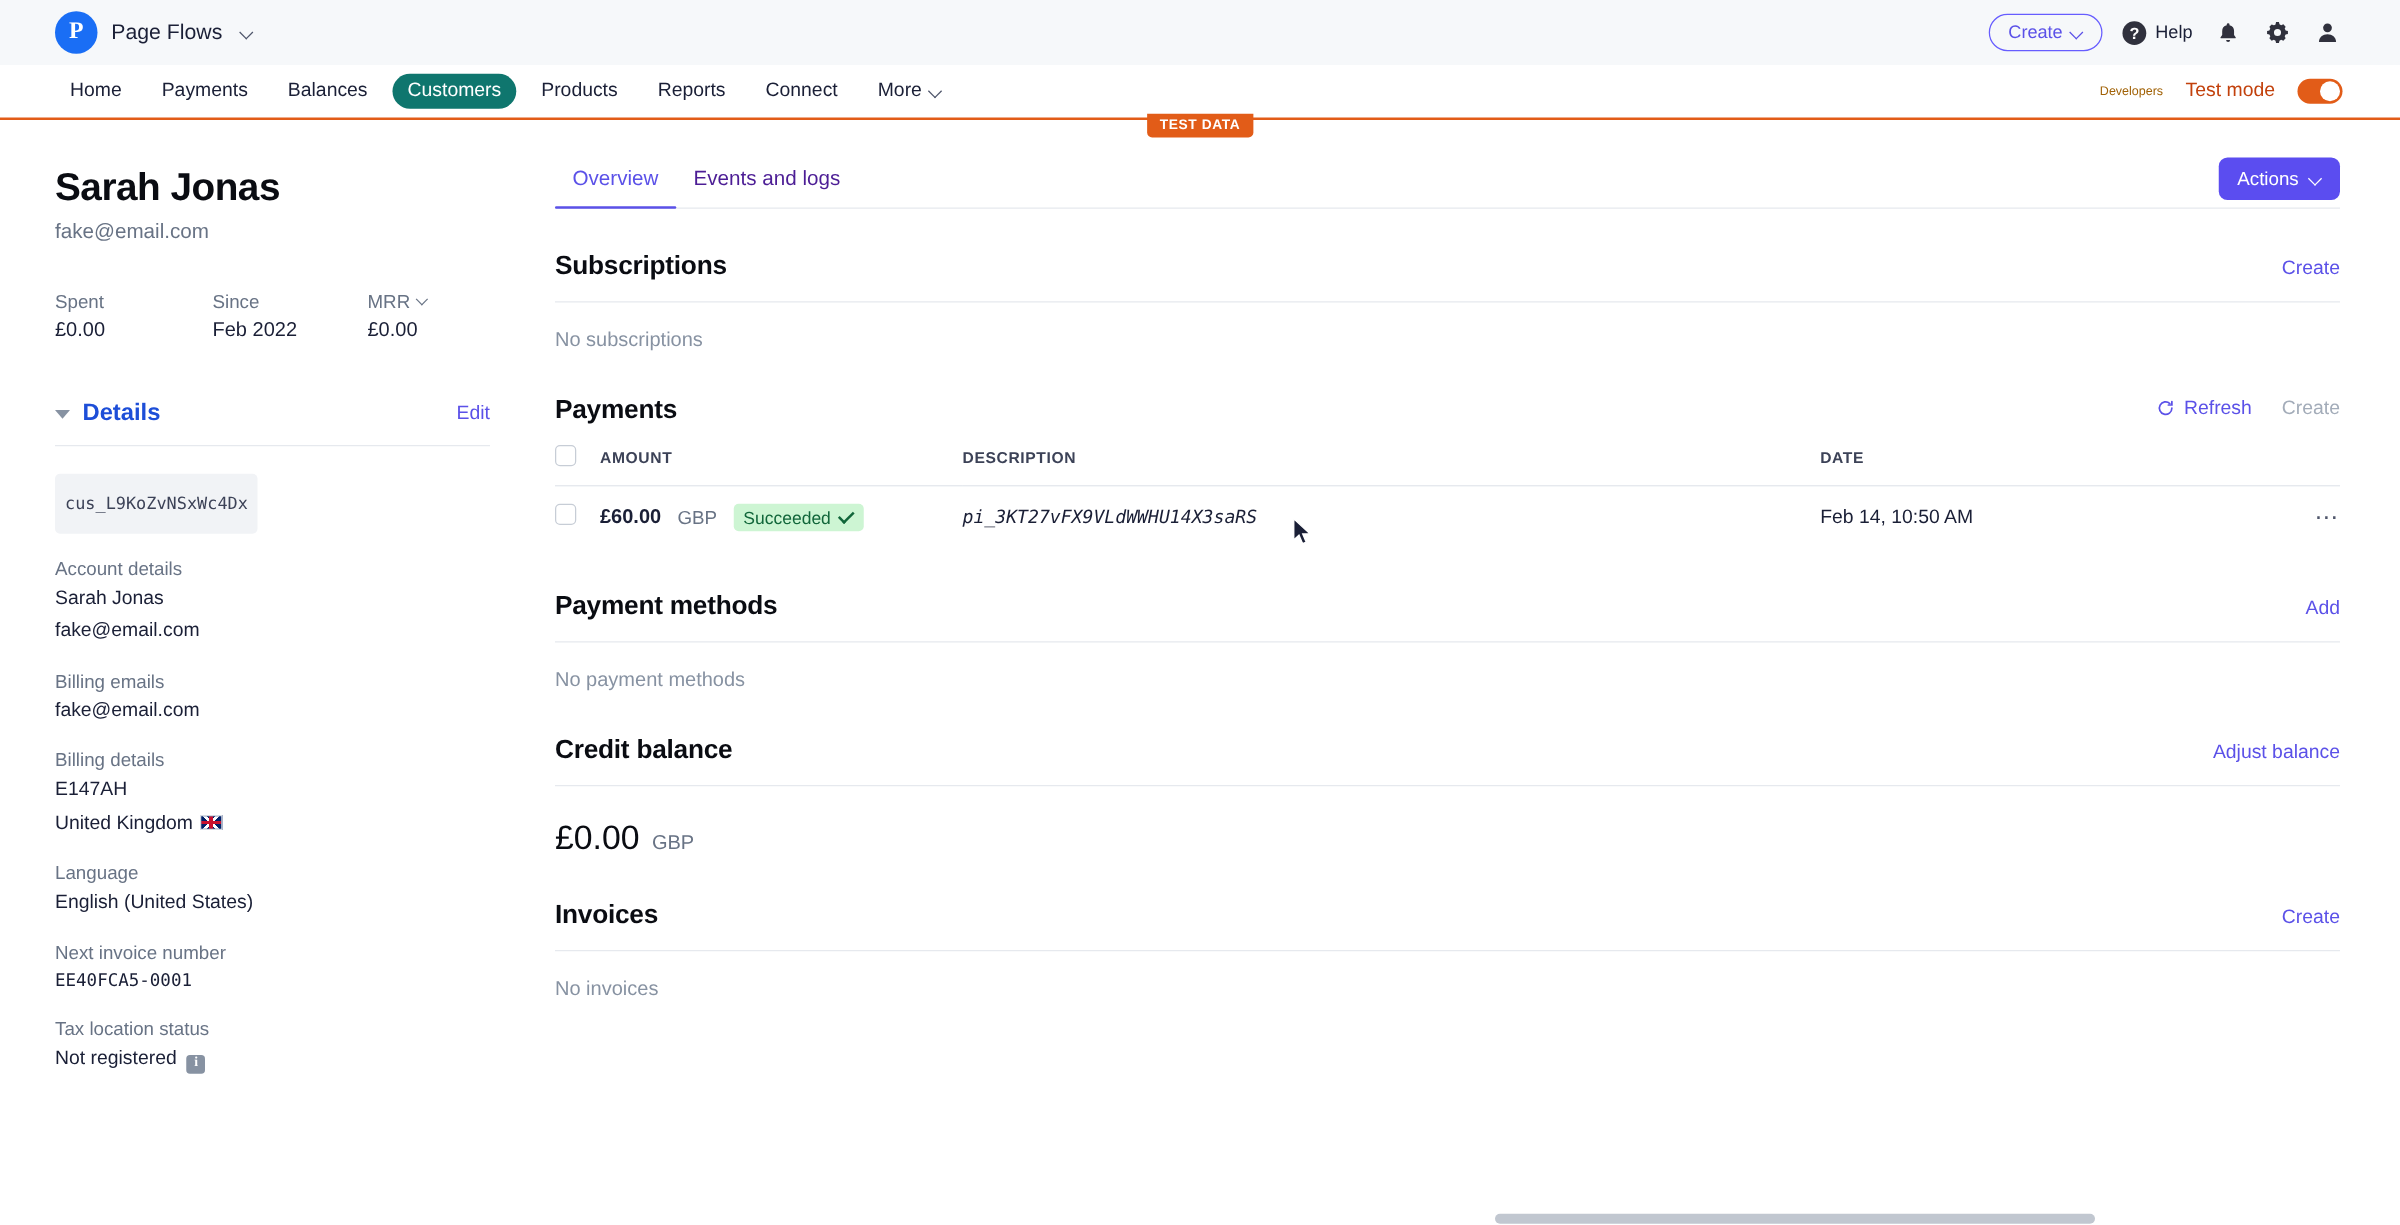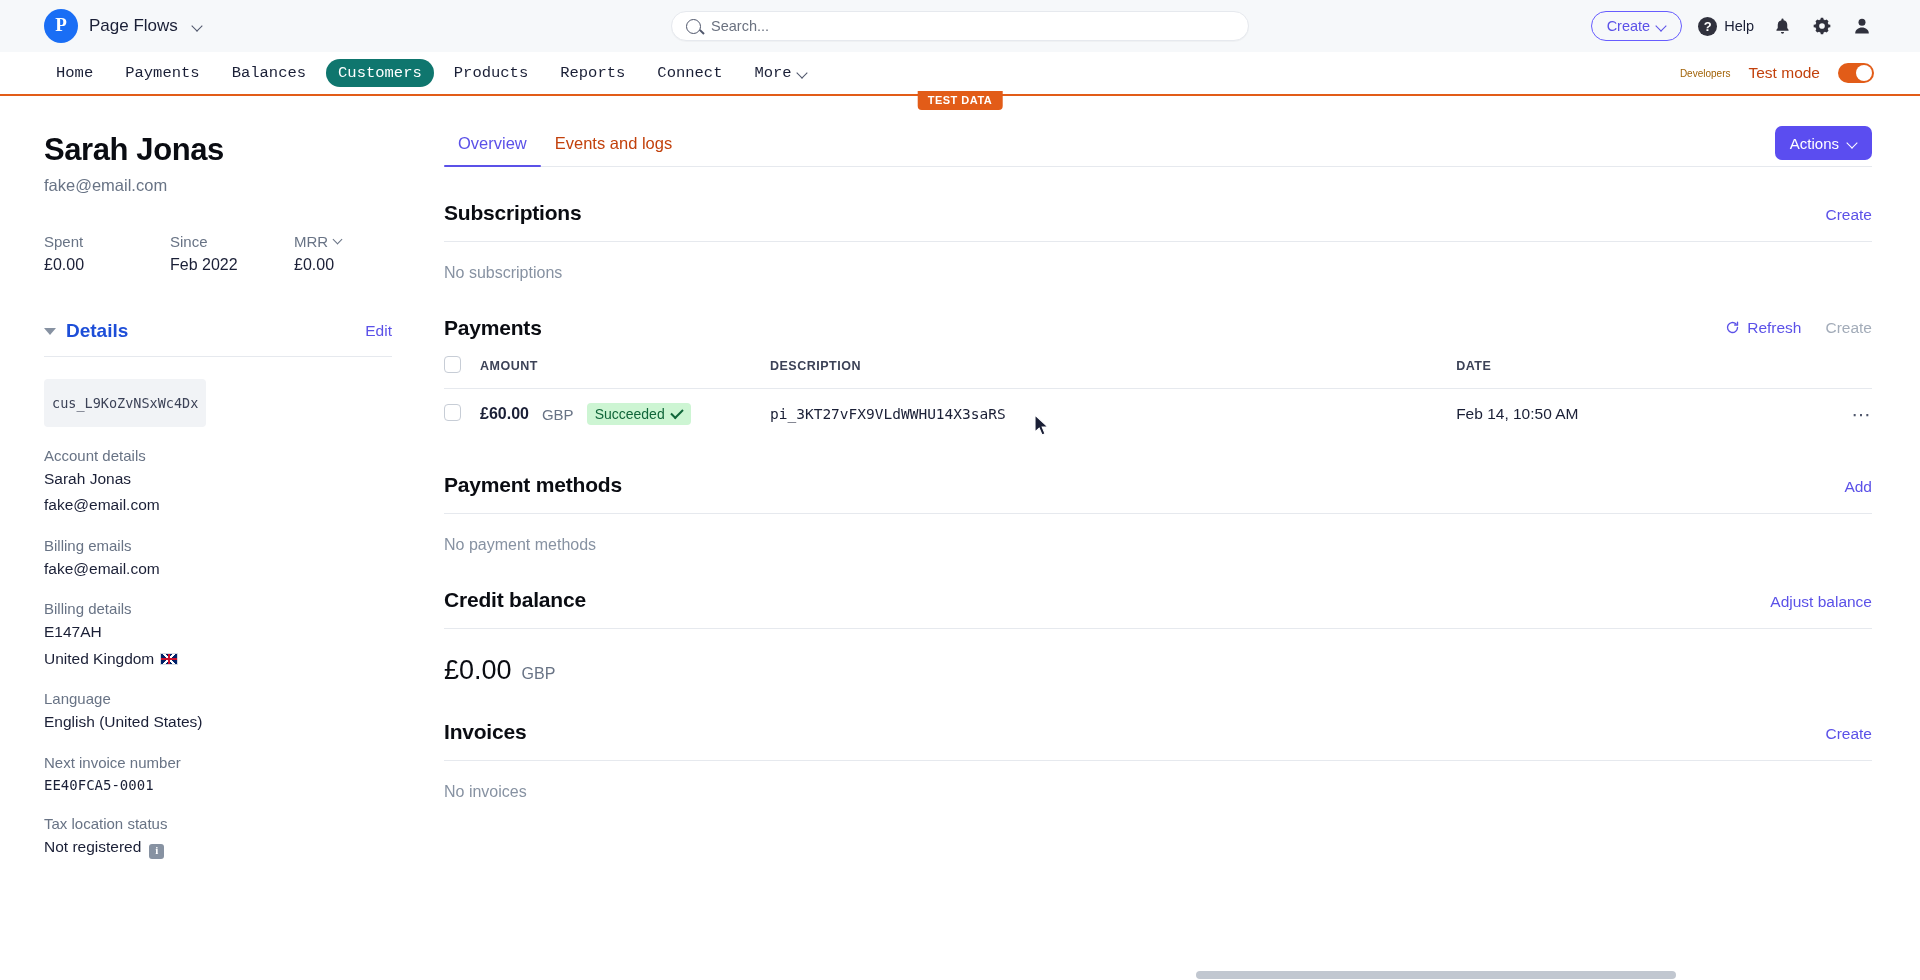--- a/index.html
+++ b/index.html
@@ -108,21 +108,21 @@
     display: flex; align-items: center;
     padding: 0 24px 0 44px;
     border-bottom: 2px solid #e25c18;
     position: relative;
   }
   .nav-items { display: flex; align-items: center; gap: 8px; }
   .nav-item {
     font-size: 15.5px; color: #1a1f36;
     padding: 5px 12px; border-radius: 14px;
     cursor: pointer; white-space: nowrap;
-    display: flex; align-items: center; gap: 6px; font-family: Liberation Mono, monospace;
+    display: flex; align-items: center; gap: 6px;
   }
   .nav-item.active { background: #0f766e; color: #ffffff; font-weight: 400; }
   .nav-right { margin-left: auto; display: flex; align-items: center; gap: 18px; padding-right: 22px; }
   .nav-dev { font-size: 10px; color: #a16207; cursor: pointer; }
   .nav-test { font-size: 15.5px; color: #c2410c; cursor: pointer; }
   .toggle {
     width: 36px; height: 20px; border-radius: 10px;
     background: #e25c18; position: relative; cursor: pointer;
   }
   .toggle::after {
@@ -209,21 +209,21 @@
     font-size: 11px; font-weight: 700;
     font-family: "Liberation Serif", serif;
     margin-left: 8px; position: relative; top: 2px; cursor: pointer;
   }
 
   
   .main { flex: 1; padding: 30px 48px 0 8px; overflow: hidden; position: relative; }
   .tabs-row { display: flex; align-items: flex-start; }
   .tabs { display: flex; gap: 0; }
   .tab {
-    font-size: 16.5px; color: #c2410c;
+    font-size: 16.5px; color: #4c1d95;
     padding: 8px 14px 14px;
     cursor: pointer; position: relative;
   }
   .tab.active { color: #5b51e8; }
   .tab.active::after {
     content: ""; position: absolute; left: 0; right: 0; bottom: 0;
     height: 2.5px; background: #5b51e8; border-radius: 2px;
   }
   .btn-actions {
     margin-left: auto;
@@ -269,21 +269,21 @@
     background: #cdf5d3; color: #11663a;
     border-radius: 4px; padding: 3px 8px;
     font-size: 14px;
     display: inline-flex; align-items: center; gap: 6px; text-align: center;
   }
   .tick {
     width: 12px; height: 7px;
     border-left: 2px solid #11663a; border-bottom: 2px solid #11663a;
     transform: rotate(-45deg); position: relative; top: -2px;
   }
-  .desc { font-family: "DejaVu Sans Mono", monospace; font-size: 14.5px; color: #1a1f36; }
+  .desc { font-family: "DejaVu Sans Mono", monospace; font-size: 14.5px; color: #1a1f36; font-style: italic; }
   .col-date { text-align: left; }
   .date-cell { display: flex; align-items: center; justify-content: space-between; }
   .dots { color: #4f566b; font-size: 19px; letter-spacing: 1.5px; cursor: pointer; line-height: 1; }
 
   .balance-amount { margin-top: 26px; font-size: 27px; color: #0a0c12; display: flex; align-items: baseline; gap: 10px; }
   .balance-cur { font-size: 16px; color: #687385; }
 
   
   .cursor { position: absolute; left: 598px; top: 318px; z-index: 50; pointer-events: none; }
 
@@ -302,26 +302,20 @@
 
 <div class="topbar">
   <div class="brand">
     <div class="brand-logo">
         <span>P</span>
       </div>
     <div class="brand-name">Page Flows</div>
     <span class="chev brand-chev"></span>
   </div>
 
-  <div class="search-wrap">
-    <div class="search-box">
-      <span class="mag"></span>
-      <input class="search-input" value="" placeholder="Search..." style="">
-    </div>
-  </div>
 
   <div class="top-right">
     <button class="btn-create">
       <span>Create</span>
       <span class="chev"></span>
     </button>
 
     <div class="help-link">
       <span class="ico-q">?</span>
       <span>Help</span>

